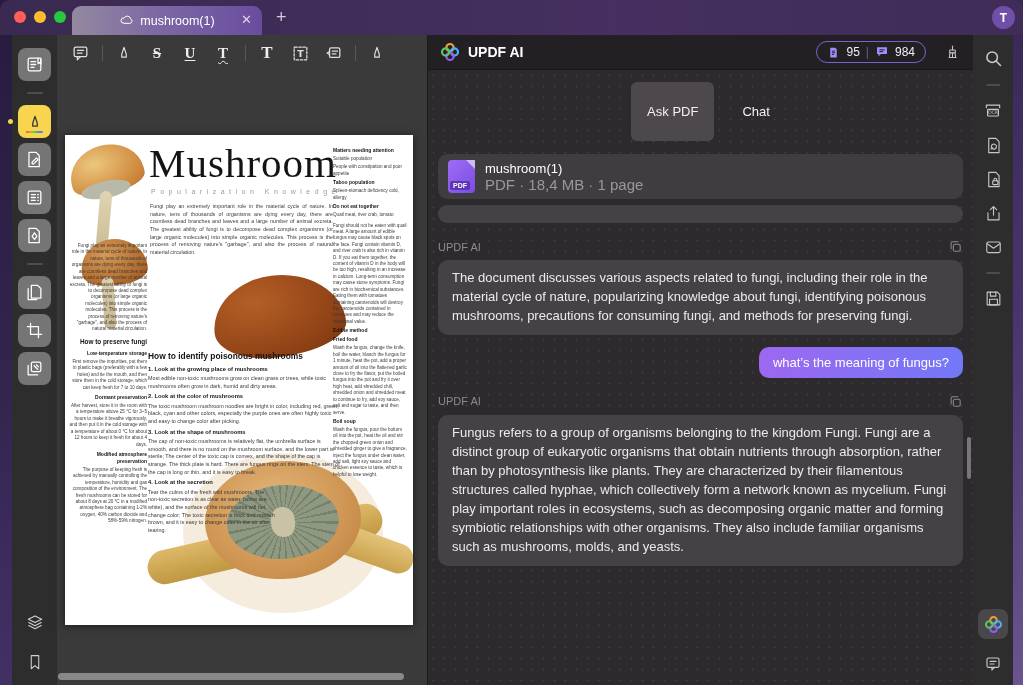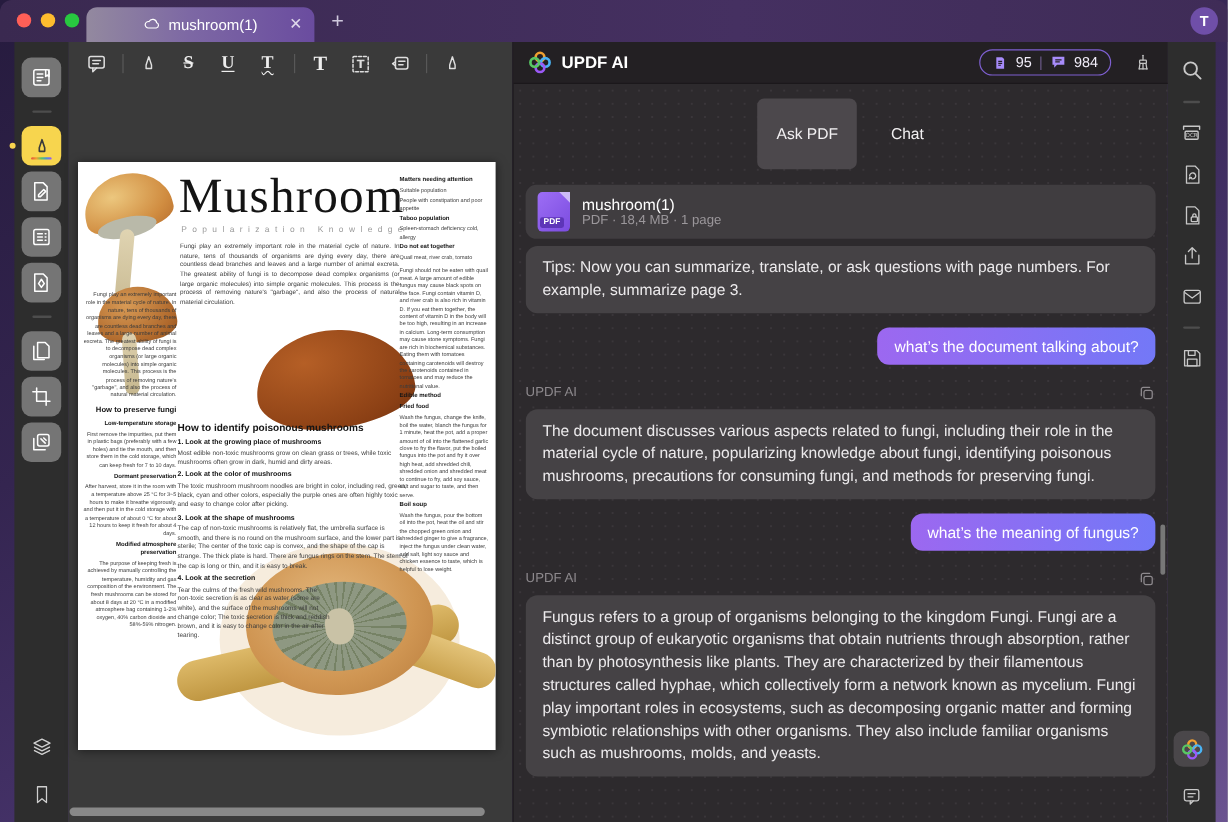--- a/index.html
+++ b/index.html
@@ -108,21 +108,21 @@
   .chat-area { flex:1; position:relative; display:flex; flex-direction:column; padding:0 10px;
     background-image:radial-gradient(circle,#3a363a 1px,transparent 1.2px); background-size:11px 11px; overflow:hidden; }
   .tabs { display:flex; justify-content:center; align-items:center; gap:28px; margin-top:12px; font-size:13px; color:#f2f0f2; }
   .tab-pill { background:#4c484c; border-radius:6px; padding:22px 16px; }
   .file-card { margin-top:13px; background:#403d40; border-radius:9px; display:flex; align-items:center; gap:10px; padding:6px 10px; min-height:37px; }
   .pdficon { width:27px; height:33px; border-radius:4px; position:relative;
     background:linear-gradient(135deg,#9d6ef5,#7b4ce0); flex:none; }
   .pdficon::after { content:""; position:absolute; right:0; top:0; border-style:solid; border-width:0 9px 9px 0; border-color:transparent #cdbbf7 transparent transparent; }
   .pdficon span { position:absolute; left:2px; bottom:3px; background:#5d35b8; color:#fff; font-size:7px; font-weight:bold; padding:1px 3px; border-radius:2px; }
   .fc-name { font-size:13px; color:#fff; }
-  .fc-meta { font-size:11px; color:#9b979b; margin-top:0; }
+  .fc-meta { font-size:15px; color:#9b979b; margin-top:0; }
 
   .messages { flex:1; display:flex; flex-direction:column; gap:12px; padding-top:6px; overflow:hidden; }
   .msg-ai { background:#454245; border-radius:10px; padding:9px 14px; font-size:13px; line-height:1.46; color:#eceaec; }
   .msg-ai p + p { margin-top:12px; }
   .msg-user { align-self:flex-end; max-width:75%; border-radius:10px; padding:8px 14px; font-size:13px; color:#fff;
     background:linear-gradient(90deg,#9c68f0,#7378f7); }
   .ai-label-row { display:flex; justify-content:space-between; align-items:center; color:#8d898d; font-size:11px; margin-bottom:-6px; margin-top:4px; }
   .v-scrollbar { position:absolute; right:2px; top:402px; width:4px; height:42px; background:#777; border-radius:2px; }
 
   .input-row { margin:8px 0 11px; height:31px; background:#413e41; border-radius:9px; display:flex; align-items:center; padding:0 12px; }
@@ -401,24 +401,22 @@
             <span>PDF</span>
           </div>
         <div>
           <div class="fc-name">mushroom(1)</div>
           <div class="fc-meta">PDF · 18,4 MB · 1 page</div>
         </div>
       </div>
 
       <div class="messages">
         <div class="msg-ai">
-          <p>Tips: Now you can summarize, translate, or ask questions with page numbers. For example, summarize page 3.</p>
-        </div>
-
-        <div class="msg-user">what’s the document talking about?</div>
+        </div>
+
 
         <div class="ai-label-row">
           <span>UPDF AI</span>
           <span>
               <svg width="15" height="15" viewBox="0 0 24 24" class="ic" style="stroke-width:1.7">
                 <rect x="8.5" y="8.5" width="11" height="11" rx="2.5"></rect>
                 <path d="M5 15.5V7a2.5 2.5 0 0 1 2.5-2.5H16"></path>
               </svg>
             </span>
         </div>

